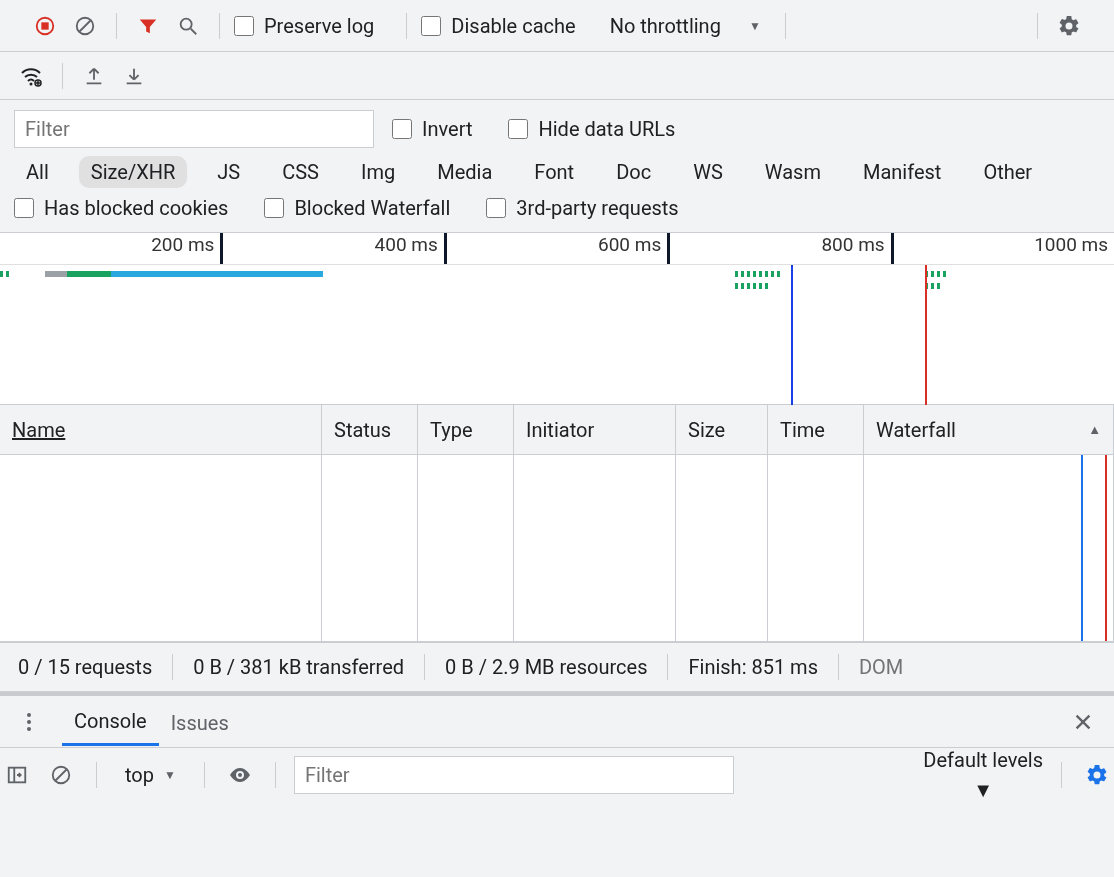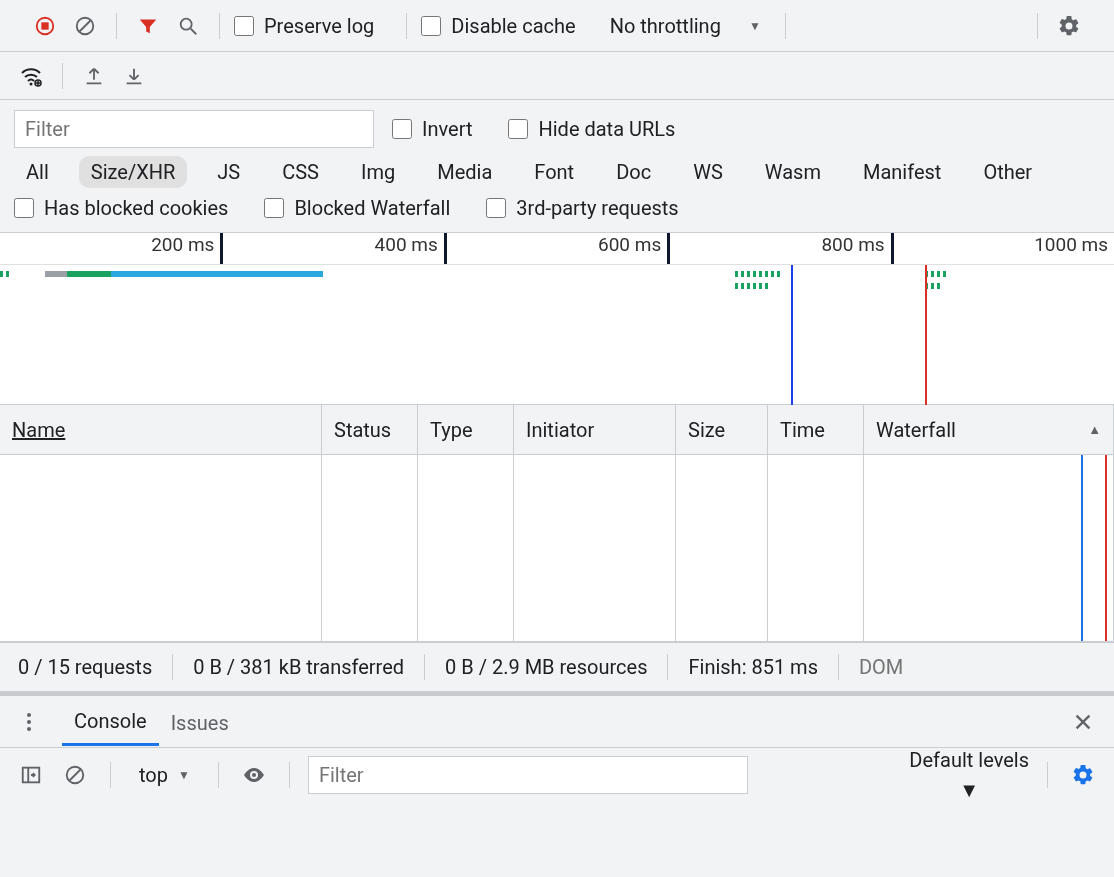--- a/index.html
+++ b/index.html
@@ -58,21 +58,21 @@
   .statusbar .sdiv{width:1px;height:26px;background:#cacdd1;}
   .statusbar .link{color:#737373;}
 
   
   .drawer { border-top: 4px solid #c8cacd; }
   .drawer-tabs { display:flex; align-items:center; height:52px; padding:0 14px; border-bottom:1px solid #cacdd1;}
   .dtab { padding:12px 12px 10px 12px; color:#5f6368; cursor:pointer;}
   .dtab.active { color:#202124; border-bottom:3px solid #1a73e8;}
   .kebab { width:30px; height:30px; display:flex; flex-direction:column; align-items:center; justify-content:center; gap:3px; margin-right:18px; cursor:pointer;}
   .kebab span{width:4px;height:4px;background:#5f6368;border-radius:50%;}
-  .drawer-bar { display:flex; align-items:center; height:54px; padding:0 14px; gap:10px;}
+  .drawer-bar { display:flex; align-items:center; height:54px; padding:0 0; gap:10px;}
   .console-filter{ flex:0 0 440px; height:38px; border:1px solid #cacdd1; background:#fff; padding:0 10px; font-size:20px;}
   .levels{ display:flex; align-items:center; gap:6px; cursor:pointer;flex-direction:column;}
 
   svg { display:block; }
 </style>
 </head>
 <body>
 
 <div class="toolbar">
   <div class="icon-btn">

